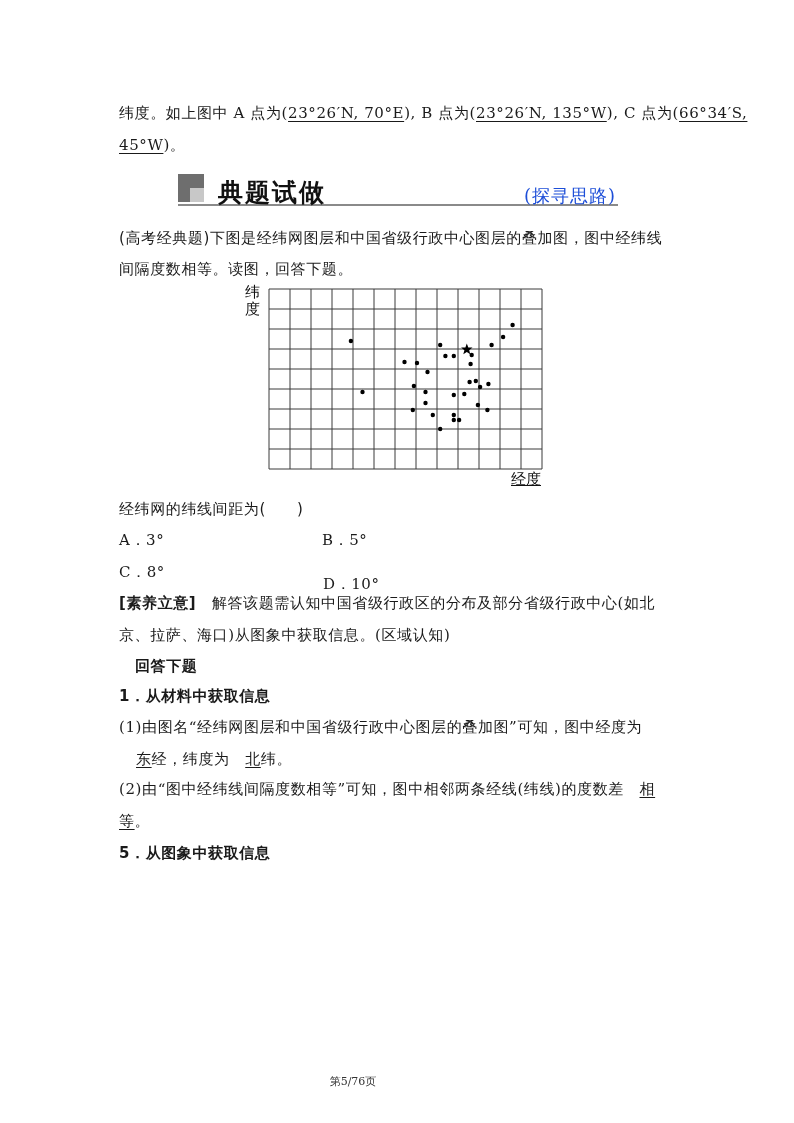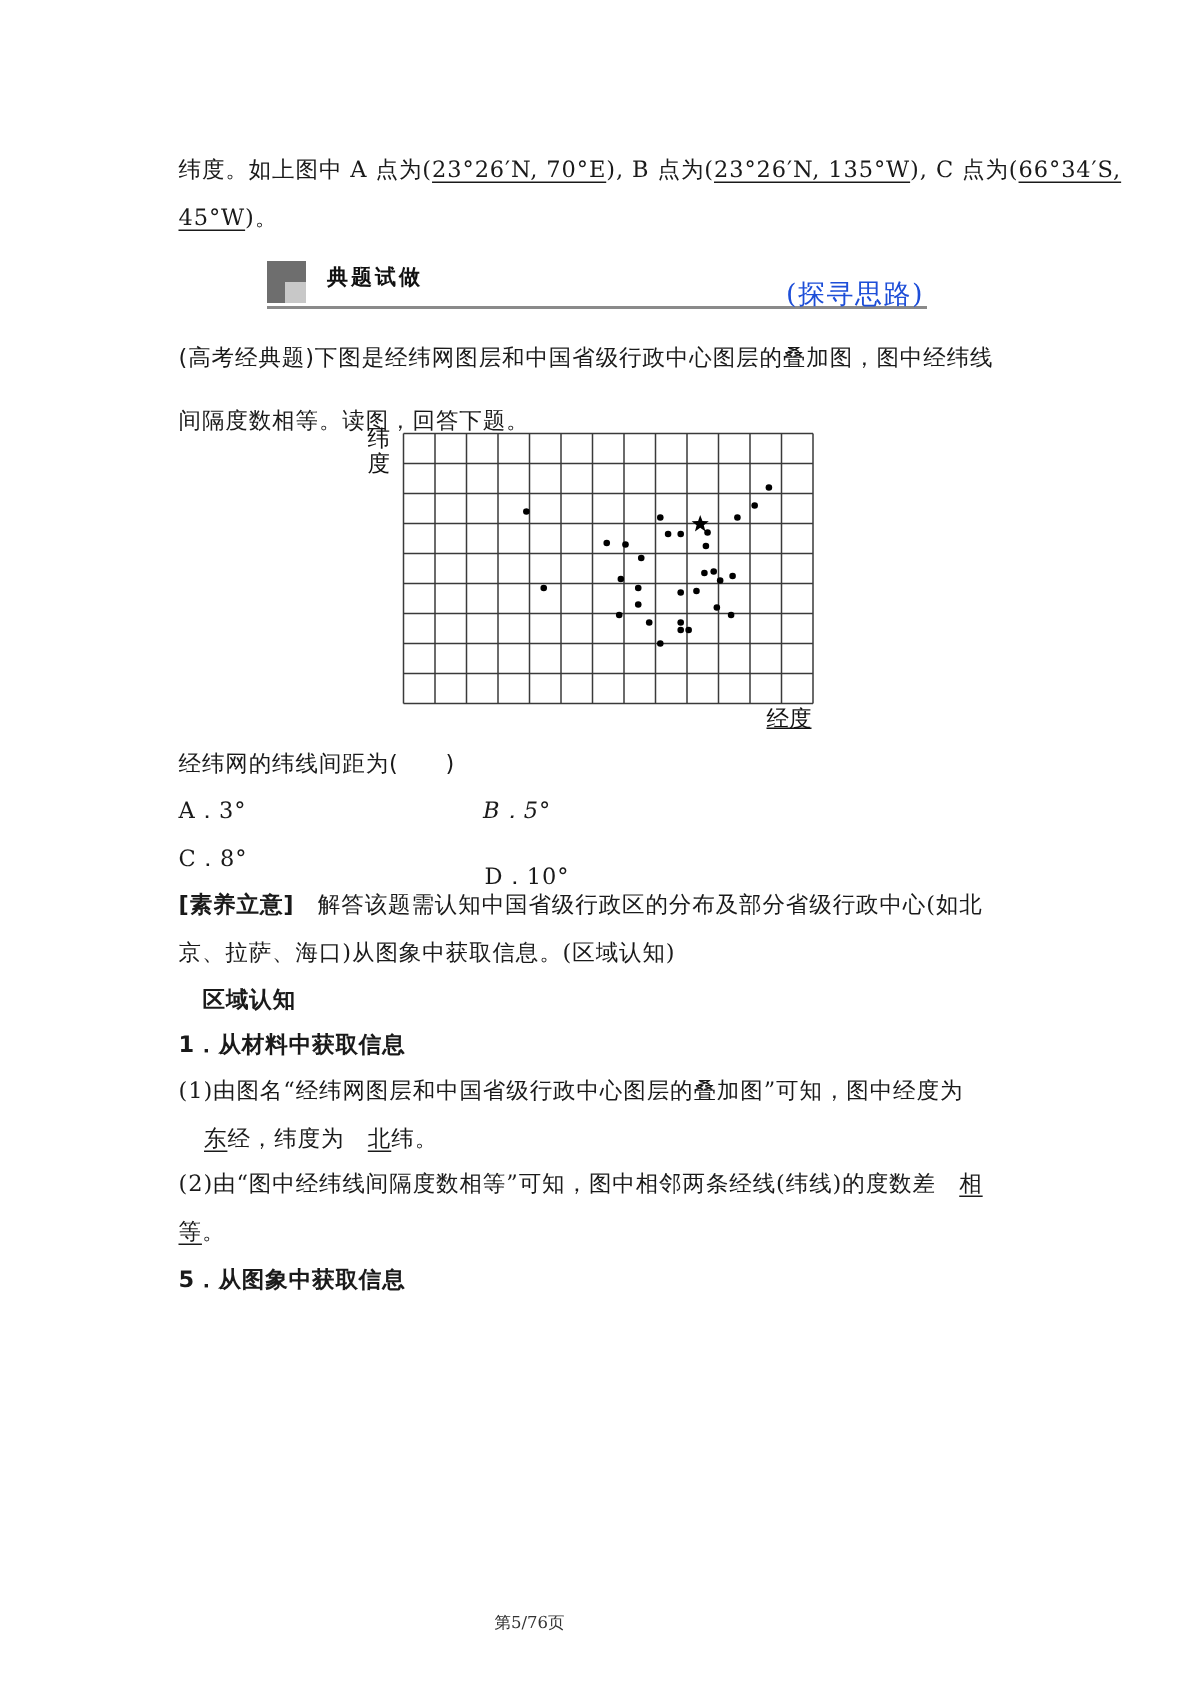--- a/index.html
+++ b/index.html
@@ -35,21 +35,21 @@
     background: #6e6e6e;
   }
   .section-icon .inner {
     position: absolute; right: 0; bottom: 0;
     width: 14px; height: 14px;
     background: #c8c8c8;
   }
   .section-title {
     position: absolute; left: 40px; top: 2px;
     font-family: "DejaVu Sans", "Liberation Sans", sans-serif;
-    font-weight: bold; font-size: 14px; letter-spacing: 2px;
+    font-weight: bold; font-size: 25px; letter-spacing: 2px;
     color: #111;
   }
   .section-sub {
     position: absolute; right: 2px; top: 10px;
     font-size: 18px; color: #1d4ed8; letter-spacing: 1px;
   }
 
   
   .figure {
     position: absolute;
@@ -91,21 +91,21 @@
   <div class="section-icon">
       <div class="inner"></div>
     </div>
   <div class="section-title">典题试做</div>
   <div class="section-sub">(探寻思路)</div>
 </div>
 
 <div class="line" style="top:228px;">
   <span class="sans">(高考经典题)</span><span>下图是经纬网图层和中国省级行政中心图层的叠加图，图中经纬线</span>
 </div>
-<div class="line" style="top:259px;margin-top:11px;">
+<div class="line" style="top:259px;">
   <span>间隔度数相等。读图，回答下题。</span>
 </div>
 
 <div class="figure">
   <div class="fig-ylabel">
     <div>纬</div>
     <div>度</div>
   </div>
   <svg class="fig-svg" id="grid-svg" width="300" height="190">
       <line x1="24" x2="24" y1="5" y2="185" stroke="#3a3a3a" stroke-width="1"></line>
@@ -165,35 +165,35 @@
       <polygon points="221.8,59.4 223.3,63.4 227.5,63.5 224.2,66.2 225.3,70.3 221.8,67.9 218.3,70.3 219.4,66.2 216.1,63.5 220.4,63.4" fill="#000"></polygon>
     </svg>
   <div class="fig-xlabel">经度</div>
 </div>
 
 <div class="line" style="top:499px;">
   <span class="sans">经纬网的纬线间距为(　　)</span>
 </div>
 <div class="options-row" style="top:530px;">
   <span class="opt" style="left:0;">A．3°</span>
-  <span class="opt" style="left:203px;font-style:italic;">B．5°</span>
+  <span class="opt" style="left:203px;">B．5°</span>
 </div>
 <div class="options-row" style="top:562px;">
   <span class="opt" style="left:0;">C．8°</span>
   <span class="opt" style="left:204px;margin-top:12px;">D．10°</span>
 </div>
 
 <div class="line" style="top:593px;">
   <span class="bold">[素养立意]</span><span>　解答该题需认知中国省级行政区的分布及部分省级行政中心(如北</span>
 </div>
 <div class="line" style="top:625px;">
   <span>京、拉萨、海口)从图象中获取信息。(区域认知)</span>
 </div>
 
-<div class="line bold" style="top:656px; left:135px;">区域认知</div>
+<div class="line bold" style="top:656px; left:135px;">回答下题</div>
 <div class="line bold" style="top:686px;">1．从材料中获取信息</div>
 <div class="line" style="top:717px;">
   <span>(1)由图名“经纬网图层和中国省级行政中心图层的叠加图”可知，图中经度为</span>
 </div>
 <div class="line" style="top:749px; left:136px;">
   <span class="u">东</span><span>经，纬度为　</span><span class="u">北</span><span>纬。</span>
 </div>
 <div class="line" style="top:779px;">
   <span>(2)由“图中经纬线间隔度数相等”可知，图中相邻两条经线(纬线)的度数差　</span><span class="u">相</span>
 </div>

